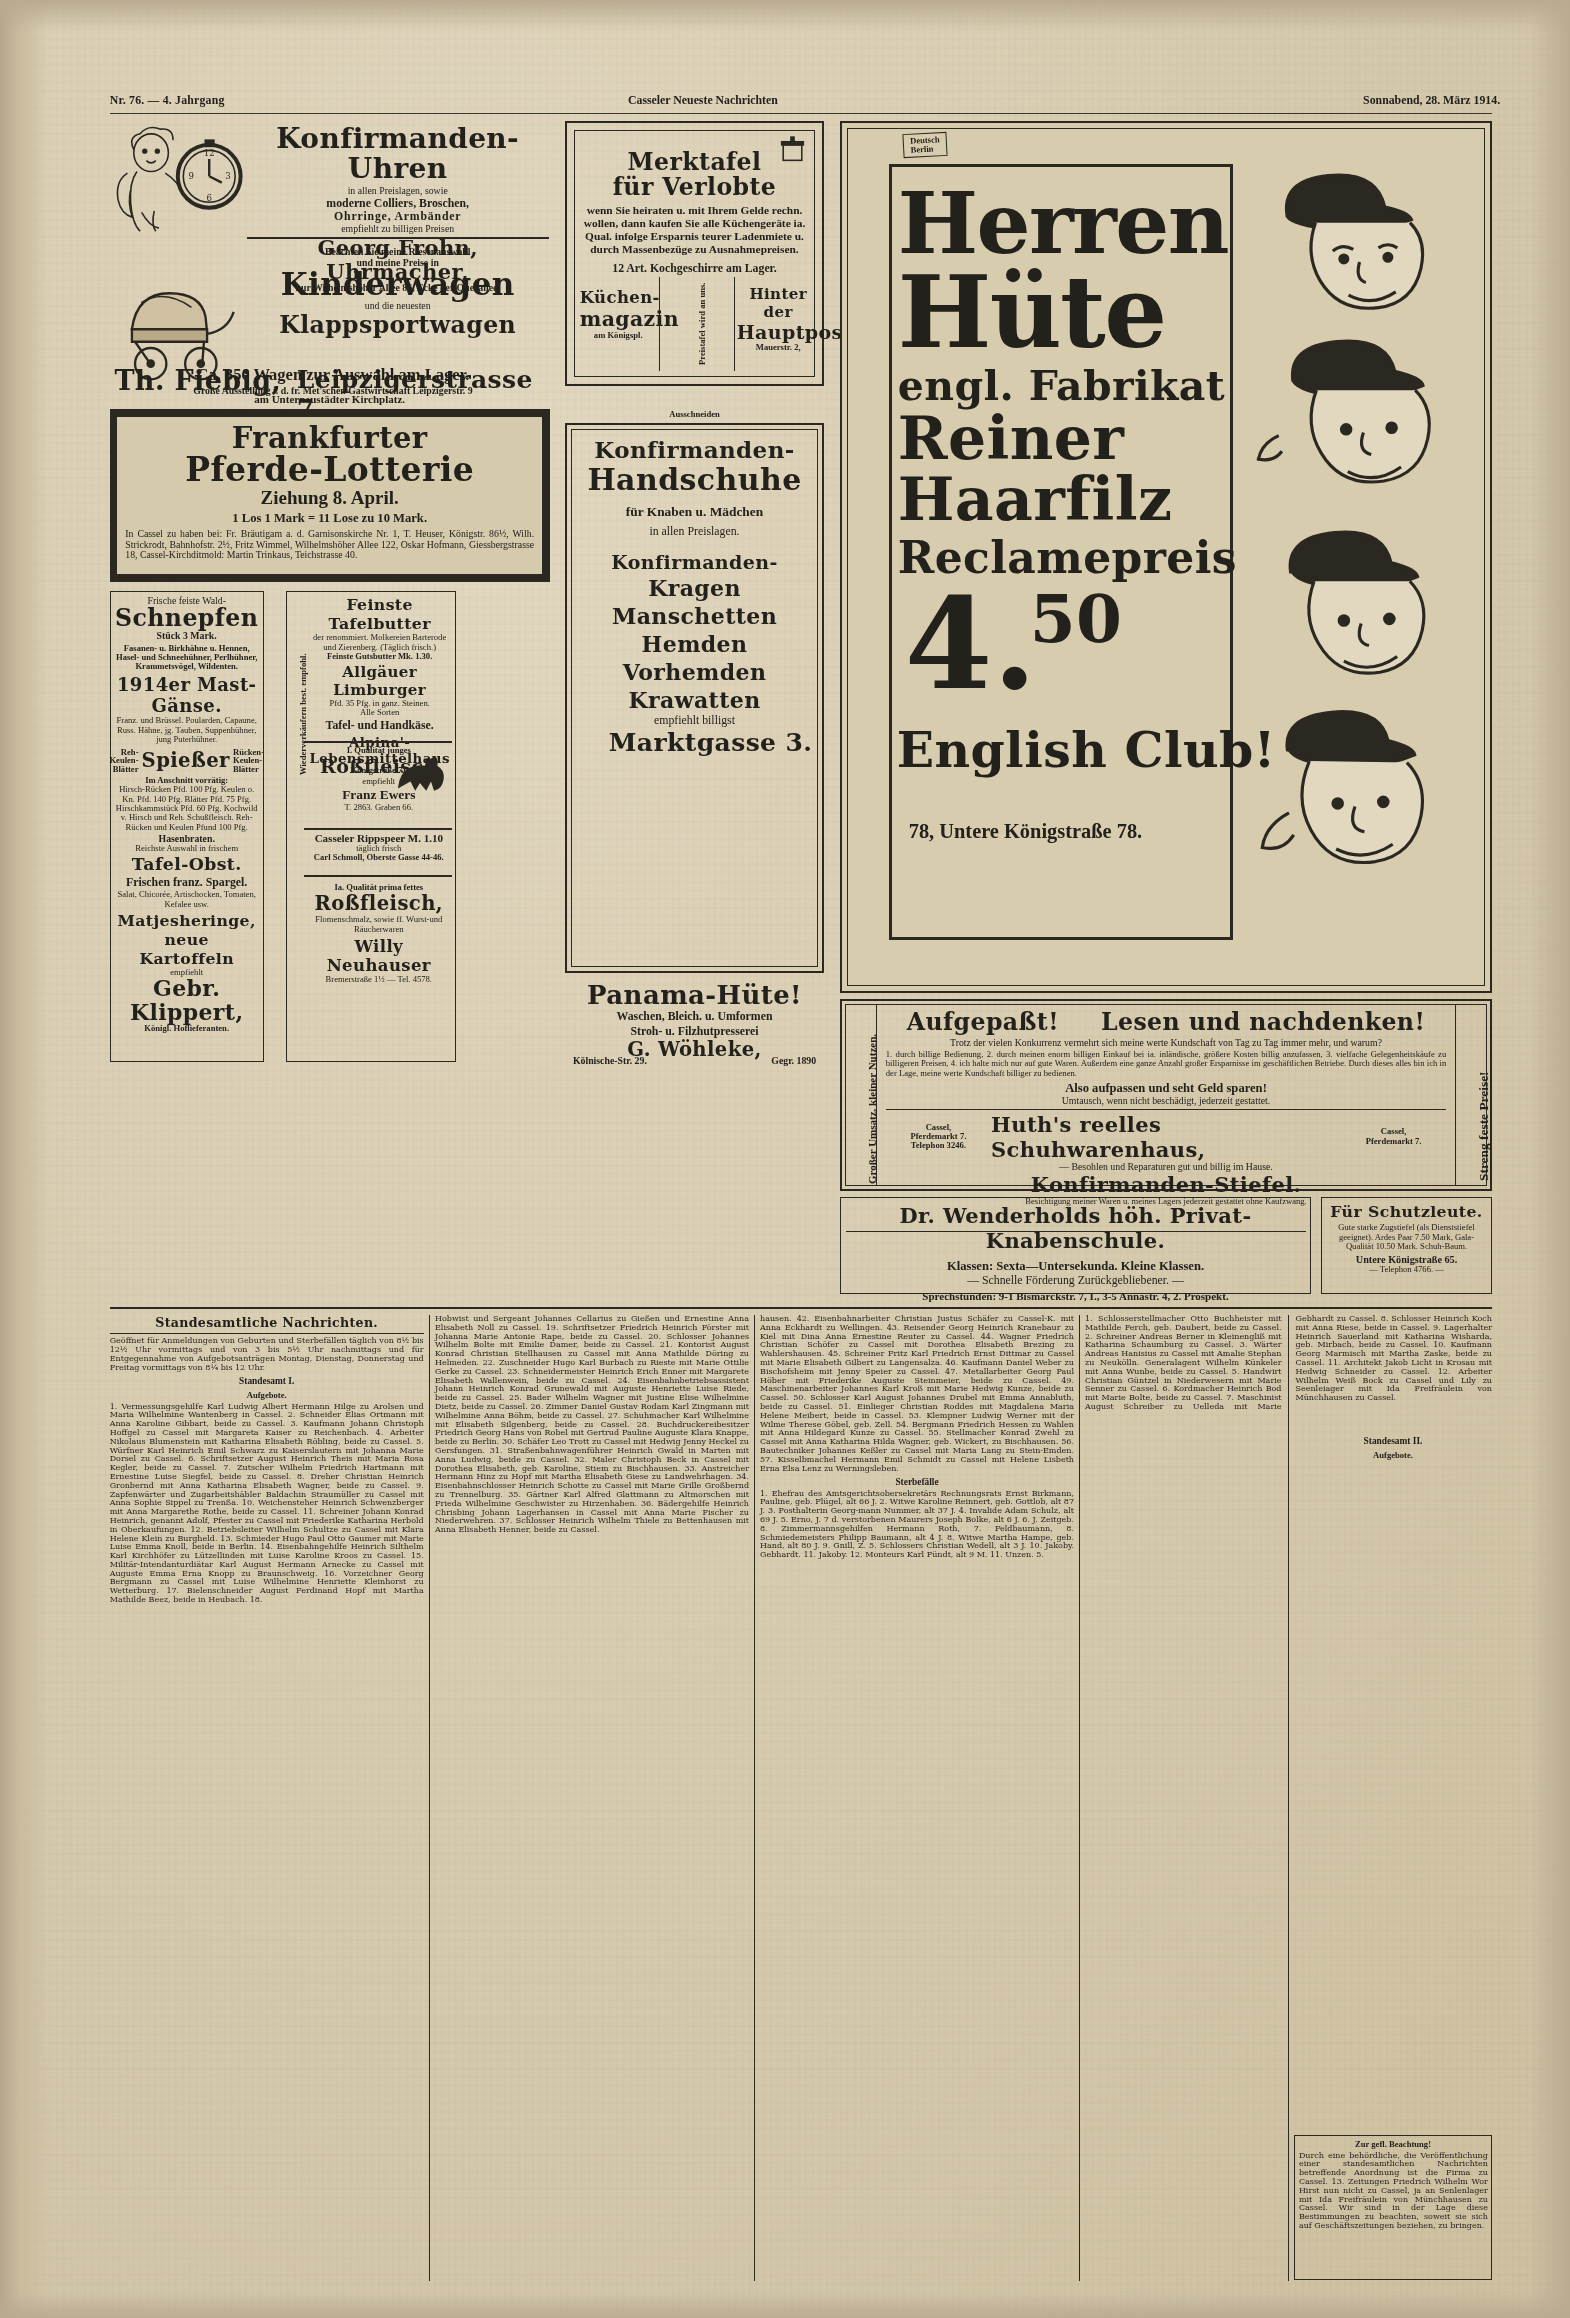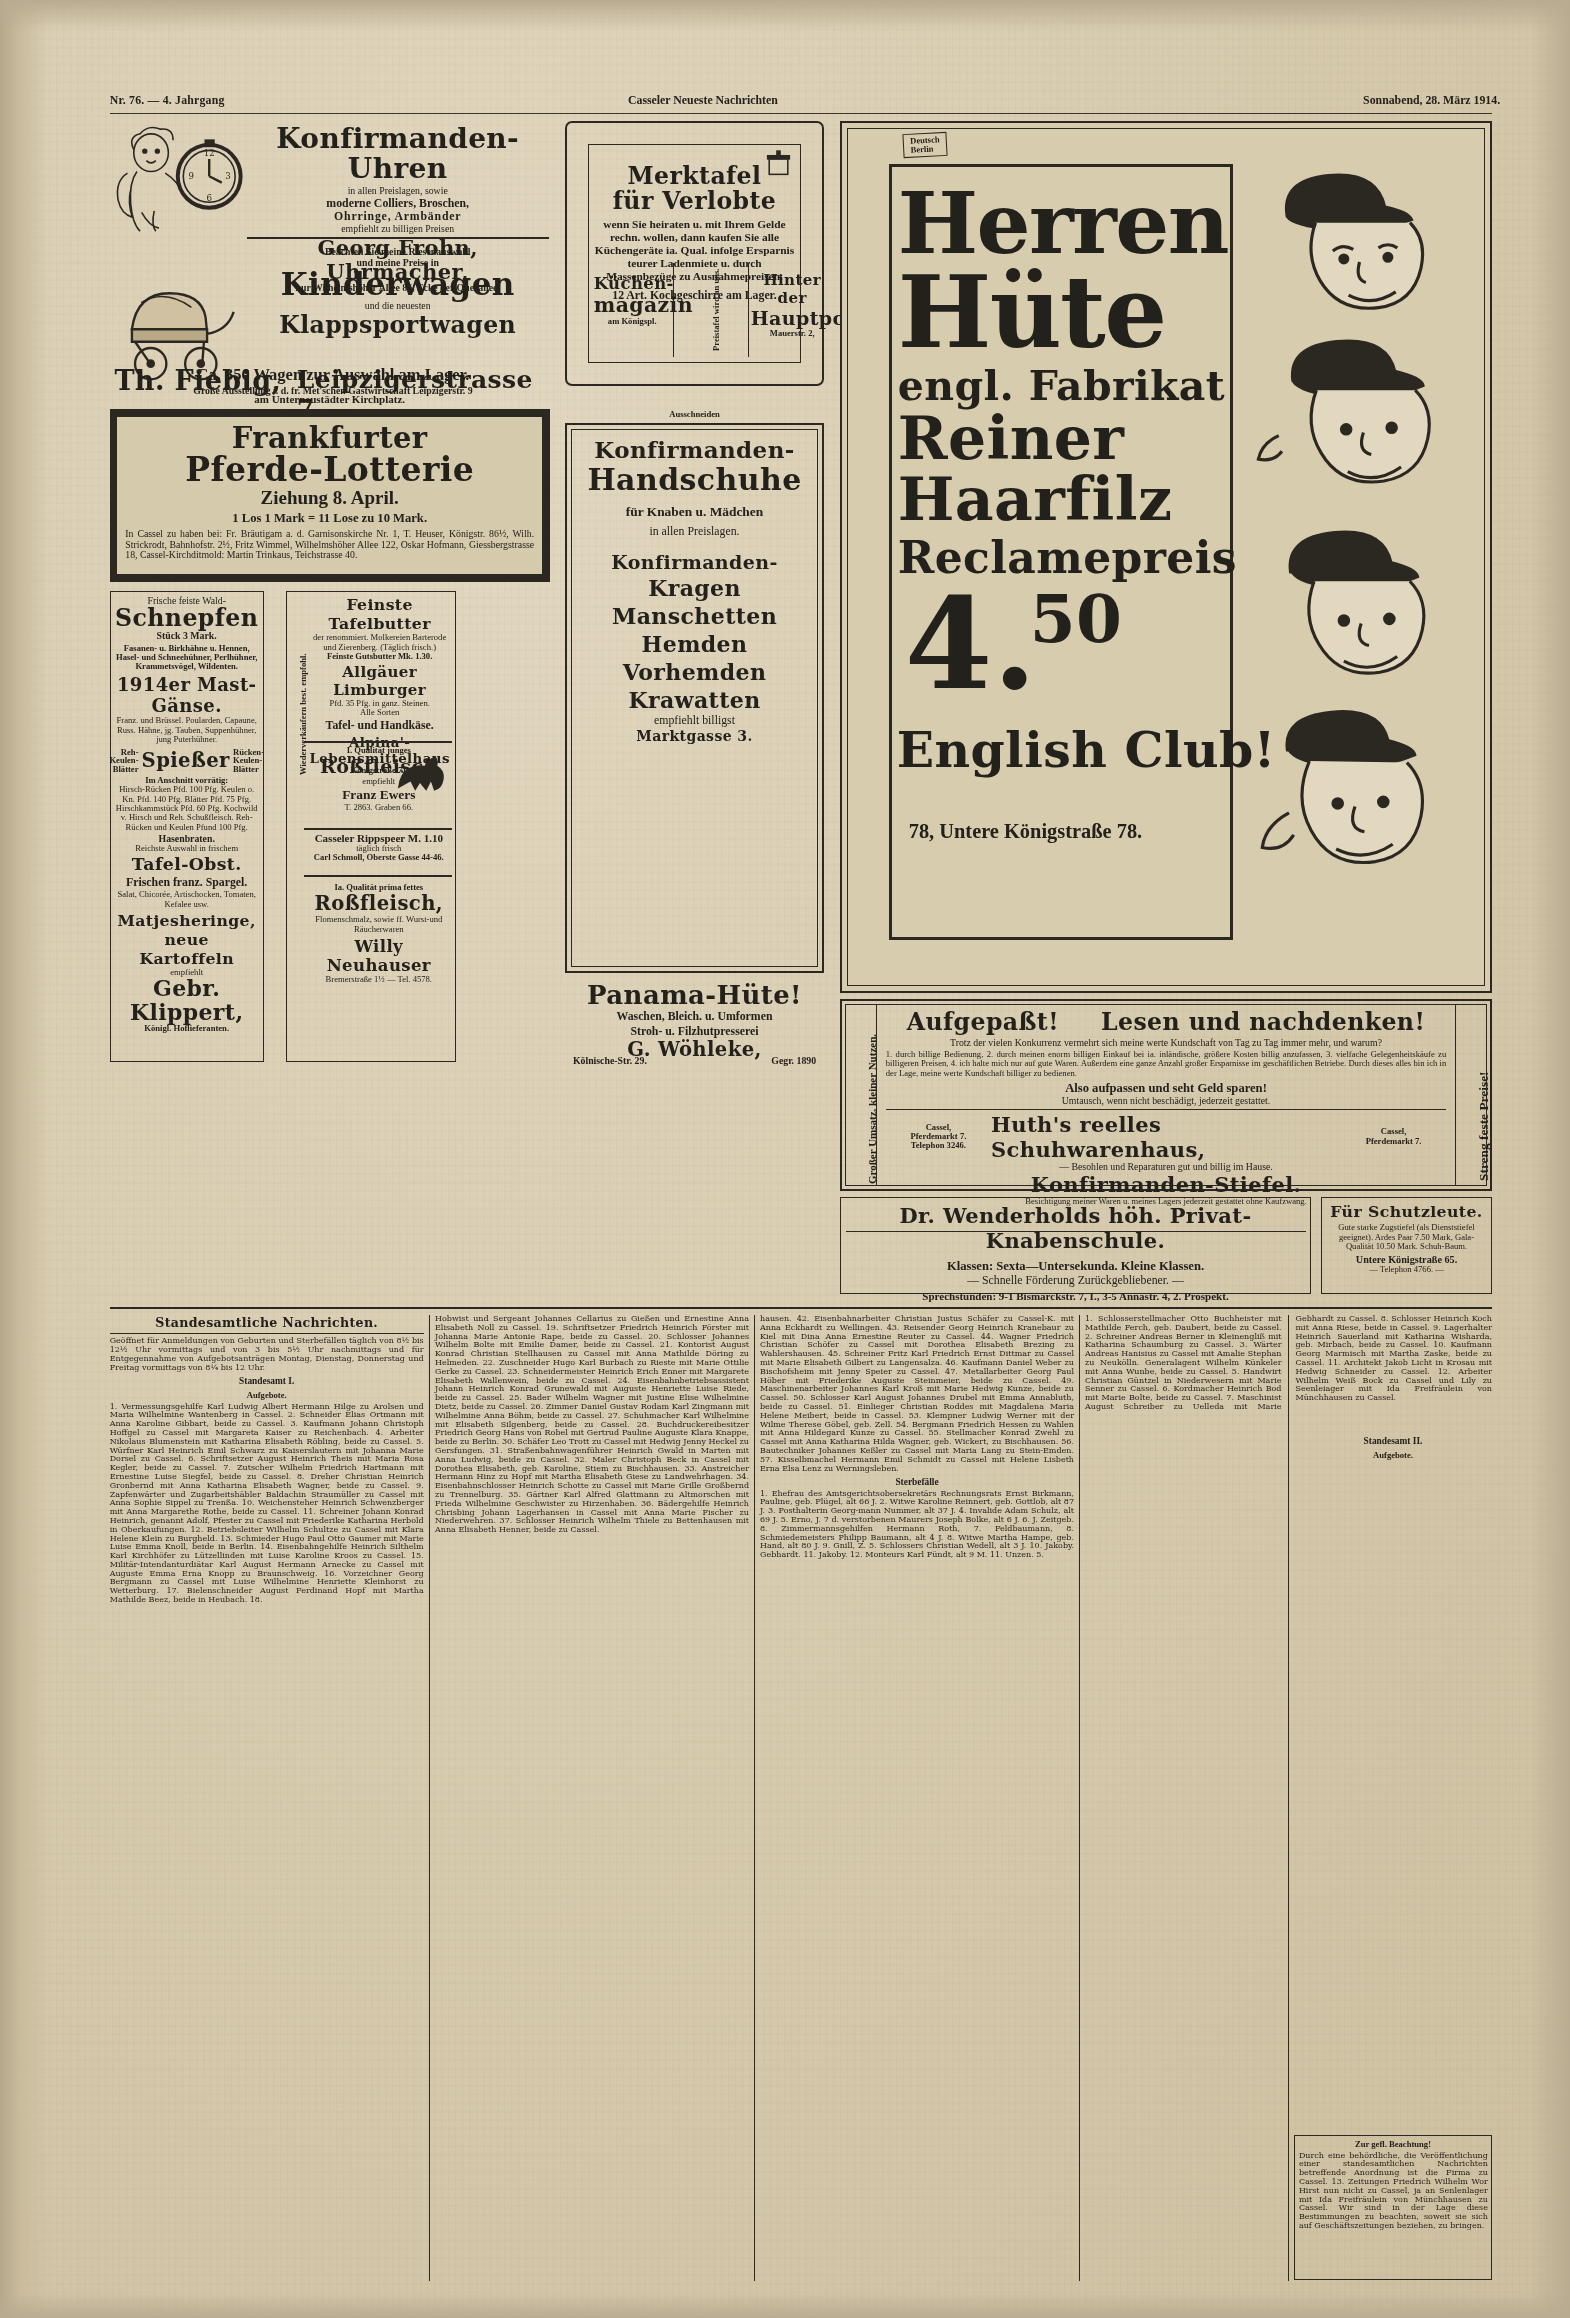--- a/index.html
+++ b/index.html
@@ -230,21 +230,21 @@
       <div class="hline" style="left:17.3px;top:283px;width:148px;"></div>
       <div style="position:absolute;left:17.3px;top:291px;width:149px;">
         <div class="tiny ctr blk">Ia. Qualität prima fettes</div>
         <div class="fraktur ctr" style="font-size:19.6px;">Roßfleisch,</div>
         <div class="tiny ctr">Flomenschmalz, sowie ff. Wurst-und Räucherwaren</div>
         <div class="fraktur ctr" style="font-size:16.5px;margin-top:2.4px;">Willy Neuhauser</div>
         <div class="tiny ctr">Bremerstraße 1½ — Tel. 4578.</div>
       </div>
     </div>
 
-    <div class="box bdr" style="left:471px;top:28px;width:259px;height:265px;padding:21px;border-radius:7px;">
+    <div class="box bdr" style="left:471px;top:28px;width:259px;height:265px;padding:7px;">
       <div style="border:0.8px solid #2b2822;height:100%;box-sizing:border-box;padding:4.7px 4.7px 0;position:relative;">
         <svg width="31" height="31" viewBox="0 0 40 40" style="position:absolute;right:6.3px;top:3.1px;">
           <g fill="none" stroke="#2b2822" stroke-width="2">
             <rect x="8" y="14" width="24" height="20"></rect>
             <rect x="6" y="10" width="28" height="4" fill="#2b2822"></rect>
             <rect x="18" y="4" width="4" height="6" fill="#2b2822"></rect>
           </g>
         </svg>
         <div class="fraktur ctr" style="font-size:23.6px;line-height:25px;margin-top:14px;">Merktafel</div>
         <div class="fraktur ctr" style="font-size:23.6px;line-height:25px;">für Verlobte</div>
@@ -281,21 +281,21 @@
         <div class="md" style="margin-top:4.7px;">in allen Preislagen.</div>
         <div style="margin-top:12.6px;">
           <div class="fraktur" style="font-size:19px;line-height:23.6px;">Konfirmanden-</div>
           <div class="fraktur" style="font-size:22px;line-height:28px;">Kragen</div>
           <div class="fraktur" style="font-size:22px;line-height:28px;">Manschetten</div>
           <div class="fraktur" style="font-size:22px;line-height:28px;">Hemden</div>
           <div class="fraktur" style="font-size:22px;line-height:28px;">Vorhemden</div>
           <div class="fraktur" style="font-size:22px;line-height:28px;">Krawatten</div>
         </div>
         <div class="md" style="">empfiehlt billigst</div>
-        <div class="fraktur" style="font-size:14px;">Marktgasse 3.</div>
+        <div class="fraktur" style="font-size:25px;text-align:right;">Marktgasse 3.</div>
       </div>
     </div>
 
     <div class="box" style="left:471px;top:888px;width:259px;height:82px;">
       <div class="fraktur ctr" style="font-size:26px;line-height:28px;">Panama-Hüte!</div>
       <div class="blk ctr" style="font-size:11.8px;">Waschen, Bleich. u. Umformen</div>
       <div class="blk ctr" style="font-size:11.8px;">Stroh- u. Filzhutpresserei</div>
       <div class="fraktur ctr" style="font-size:19.6px;line-height:22px;">G. Wöhleke,</div>
       <div style="position:absolute;left:7.9px;top:75px;" class="blk sm">Kölnische-Str. 29.</div>
       <div style="position:absolute;right:7.9px;top:75px;" class="blk sm">Gegr. 1890</div>

